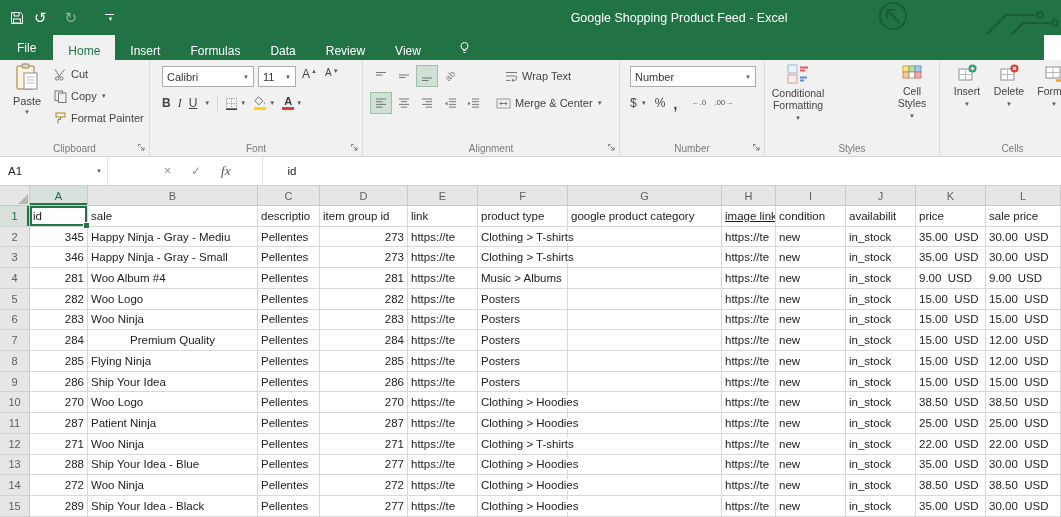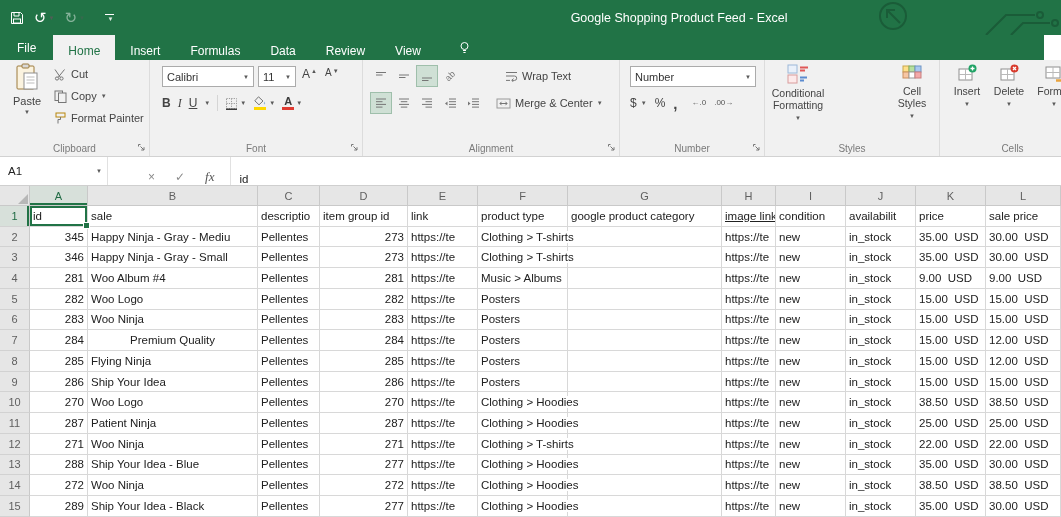--- a/index.html
+++ b/index.html
@@ -59,21 +59,21 @@
 
   
   .decbtn { display:inline-flex; flex-direction:column; align-items:center; line-height:1; color:#555; font-size:8px; }
 
   
   .bigbtn { position:absolute; top:4px; display:flex; flex-direction:column; align-items:center; text-align:center; font-size:10.5px; color:#444; line-height:12px; }
   .bigbtn svg { margin-bottom:3px; }
   .bigbtn .dd { margin-top:1px; }
 
   
-  #formulabar { position:absolute; top:157px; left:0; right:0; height:29px; background:#fff; border-bottom:1px solid #cfcfcf; display:flex; align-items:flex-end; }
+  #formulabar { position:absolute; top:157px; left:0; right:0; height:29px; background:#fff; border-bottom:1px solid #cfcfcf; display:flex; align-items:center;gap:16px; }
   #namebox { width:108px; height:100%; border-right:1px solid #e1e1e1; display:flex; align-items:center; font-size:11.5px; color:#222; padding-left:8px; }
   #namebox .dd { margin-left:auto; margin-right:5px; }
   .fb-icons { display:flex; align-items:center; gap:20px; padding-left:40px; color:#8a8a8a; font-size:12px; }
   .fx { font-family:"Liberation Serif",serif; font-style:italic; font-size:13px; color:#555; }
   .fb-div { width:1px; height:100%; background:#e1e1e1; margin-left:16px; }
   #fb-content { padding-left:8px; font-size:11.5px; color:#222; flex:1; }
 
   
   #grid { position:absolute; top:186px; left:0; right:0; bottom:0; overflow:hidden; background:#fff; }
   #colheaders { display:flex; height:20px; }

